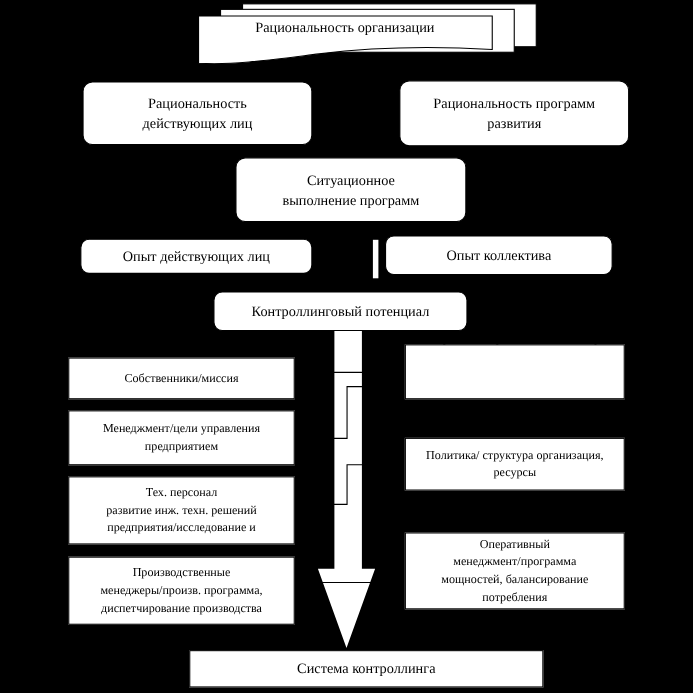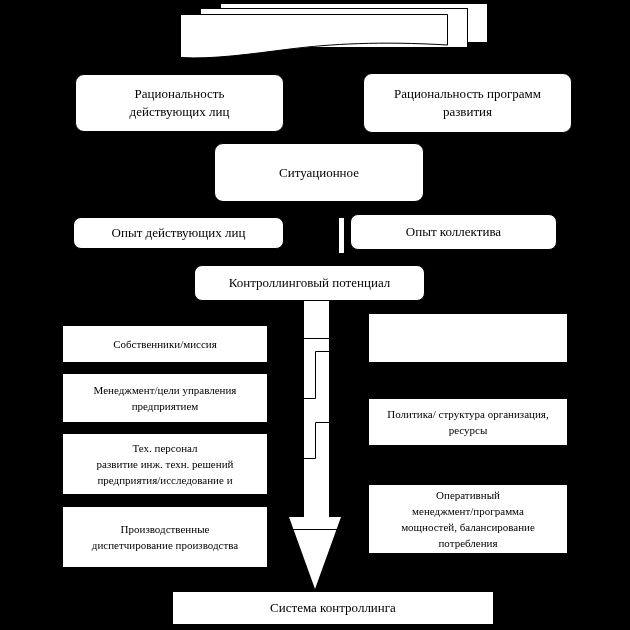--- a/index.html
+++ b/index.html
@@ -21,22 +21,22 @@
     text-align:right;
     z-index:2;
   }
   .node span{display:block;}
   .rounded{border-radius:9px;}
   .rounded-sm{border-radius:8px;}
   .f13{font-size:13px;line-height:18px;}
   .f11{font-size:11px;line-height:16px;}
   .stack-label{
     position:absolute;left:180px;top:17px;width:267px;height:26px;
-    display:flex;align-items:flex-end;justify-content:center;
-    font-size:13px;z-index:2;margin-top:28px;
+    display:flex;align-items:flex-start;justify-content:center;
+    font-size:13px;z-index:2;
   }
 </style>
 </head>
 <body>
 
 <svg id="shapes" width="630" height="630" viewBox="0 0 630 630">
 
   <g>
     <rect x="220.5" y="3.5" width="267" height="39" fill="#fff" stroke="#000"></rect>
     <rect x="200.5" y="8.5" width="267" height="39" fill="#fff" stroke="#000"></rect>
@@ -65,20 +65,21 @@
   <span>Рациональность</span>
   <span>действующих лиц</span>
 </div>
 <div class="node rounded f13" style="left:363px;top:73px;width:209px;height:60px;">
   <span>Рациональность программ</span>
   <span>развития</span>
 </div>
 
 <div class="node rounded f13" style="left:214px;top:143px;width:210px;height:59px;">
   <span>Ситуационное</span>
+  <span>выполнение программ</span>
 </div>
 
 <div class="node rounded-sm f13" style="left:73px;top:217px;width:211px;height:32px;">
   <span>Опыт действующих лиц</span>
 </div>
 <div class="node rounded-sm f13" style="left:350px;top:214px;width:207px;height:36px;">
   <span>Опыт коллектива</span>
 </div>
 
 <div class="node rounded-sm f13" style="left:194px;top:265px;width:231px;height:36px;">
@@ -92,20 +93,21 @@
   <span>Менеджмент/цели управления</span>
   <span>предприятием</span>
 </div>
 <div class="node f11" style="left:62px;top:433px;width:206px;height:62px;">
   <span>Тех. персонал</span>
   <span>развитие инж. техн. решений</span>
   <span>предприятия/исследование и</span>
 </div>
 <div class="node f11" style="left:62px;top:506px;width:206px;height:62px;">
   <span>Производственные</span>
+  <span>менеджеры/произв. программа,</span>
   <span>диспетчирование производства</span>
 </div>
 
 <div class="node f11" style="left:368px;top:313px;width:200px;height:50px;gap:44px;">
   <span>Стратегия/стратегический выбор</span>
   <span>развития</span>
 </div>
 <div class="node f11" style="left:368px;top:398px;width:200px;height:48px;">
   <span>Политика/ структура организация,</span>
   <span>ресурсы</span>

